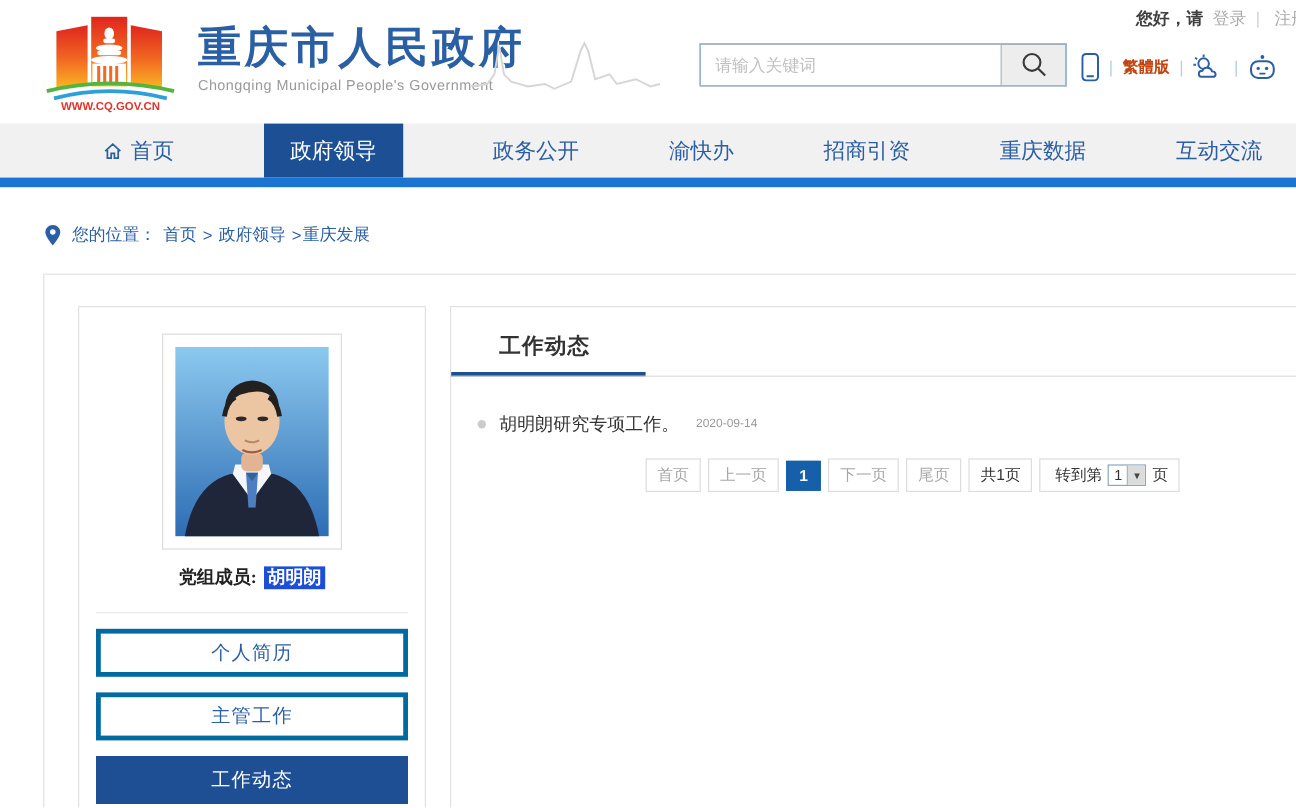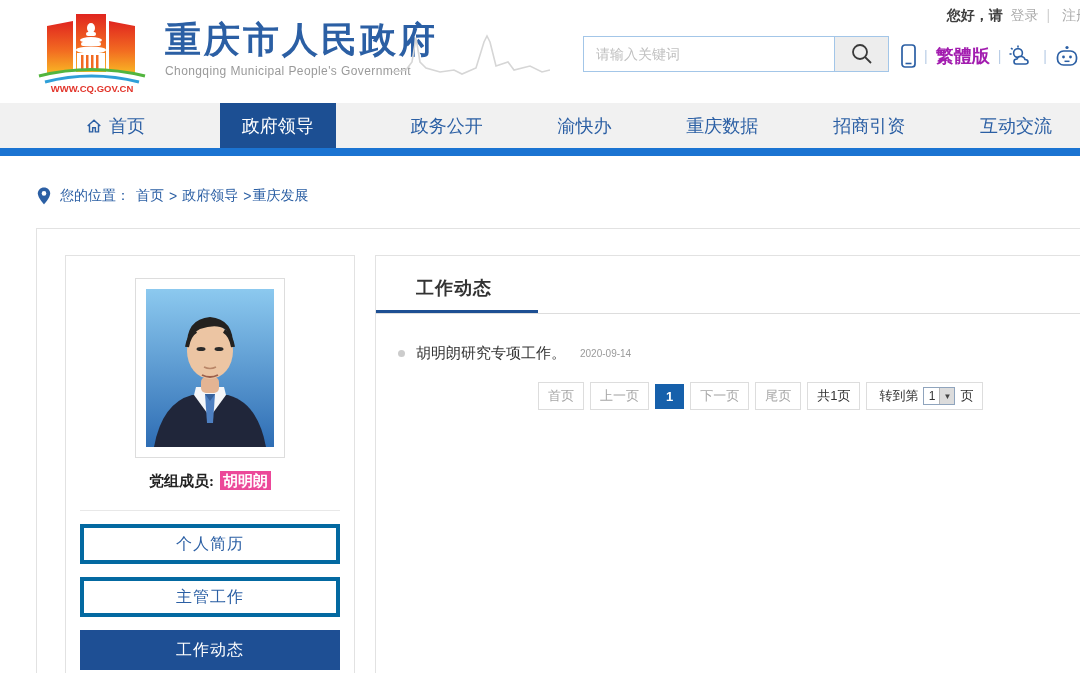--- a/index.html
+++ b/index.html
@@ -23,21 +23,21 @@
   .search { position:absolute; left:583px; top:36px; width:306px; height:36px;
     border:1px solid #a3c6e8; border-radius:0; display:flex; overflow:hidden; background:#737373; }
   .search input { flex:1; border:none; outline:none; padding:0 12px; font-size:14px; color:#333;
     font-family:"Liberation Sans",sans-serif; }
   .search input::placeholder { color:#c0c0c0; }
   .search .search-btn { width:54px; background:#ededed; border:none; border-left:1px solid #a3c6e8;
     display:flex; align-items:center; justify-content:center; cursor:pointer; }
 
   .quick { position:absolute; left:901px; top:42px; height:28px; display:flex; align-items:center; gap:8px; }
   .quick .qsep { color:#b9cde6; font-size:14px; }
-  .quick a { color:#a21caf; font-size:18px; text-decoration:none; font-weight:bold; }
+  .quick a { color:#c2410c; font-size:13px; text-decoration:none; font-weight:bold; }
 
   
   nav { position:absolute; top:103px; left:0; width:1080px; height:45px; background:#f1f1f1;
     display:flex; align-items:stretch; justify-content:space-between; padding:0 28px 0 85px; }
   .nav-item { display:flex; align-items:center; font-size:18px; color:#2b5fa4; text-decoration:none; }
   .nav-item .home-ic { margin-right:6px; display:flex; }
   .nav-item.active { background:#1c4f93; color:#fff; padding:0 22px; }
   .blue-bar { position:absolute; top:148px; left:0; width:1080px; height:8px; background:#1b74d2; }
 
   
@@ -50,21 +50,21 @@
   
   .content-box { position:absolute; left:36px; top:228px; width:1055px; height:460px;
     border:1px solid #e2e2e2; background:#fff; }
 
   .profile-panel { position:absolute; left:28px; top:26px; width:290px; height:432px;
     border:1px solid #e2e2e2; background:#fff; }
   .photo-frame { margin:22px auto 0; width:150px; padding:10px; border:1px solid #ddd; background:#fff; }
   .photo-frame svg { display:block; }
   .name-row { text-align:center; margin-top:14px; font-size:15px; }
   .name-row .role { font-weight:bold; color:#222;font-family:Liberation Serif, serif; }
-  .name-row .name { background:#ec4899; color:#fff; font-weight:bold; padding:1px 3px; margin-left:6px; }
+  .name-row .name { background:#1d4ed8; color:#fff; font-weight:bold; padding:1px 3px; margin-left:6px; }
   .divider { height:1px; background:#e8e8e8; margin:19px 14px 0; }
   .menu { margin-top:13px; padding:0 14px; }
   .menu-btn { height:40px; margin-bottom:13px; border:4px solid #0369a1; background:#fff;
     color:#2b5fa4; font-size:16px; display:flex; align-items:center; justify-content:center;
     cursor:pointer; letter-spacing:1px; }
   .menu-btn.active { background:#1e4f94; border-color:#1e4f94; color:#fff; }
 
   .main-panel { position:absolute; left:338px; top:26px; width:716px; height:432px;
     border:1px solid #e2e2e2; border-right:none; background:#fff; }
   .sec-title { position:absolute; left:40px; top:20px; font-size:18px; font-weight:600;
@@ -188,24 +188,24 @@
   <a href="#" class="nav-item active">
     <span>政府领导</span>
   </a>
   <a href="#" class="nav-item">
     <span>政务公开</span>
   </a>
   <a href="#" class="nav-item">
     <span>渝快办</span>
   </a>
   <a href="#" class="nav-item">
+    <span>招商引资</span>
+  </a>
+  <a href="#" class="nav-item">
     <span>重庆数据</span>
-  </a>
-  <a href="#" class="nav-item">
-    <span>招商引资</span>
   </a>
   <a href="#" class="nav-item">
     <span>互动交流</span>
   </a>
 </nav>
 <div class="blue-bar"></div>
 
 <div class="breadcrumb">
   <span class="pin">
     <svg width="14" height="18" viewBox="0 0 14 18">

